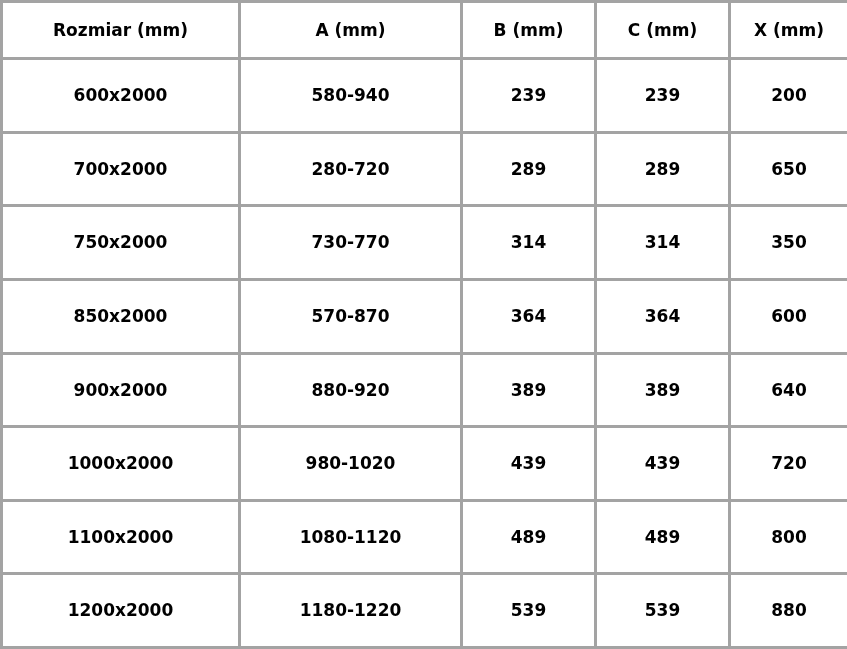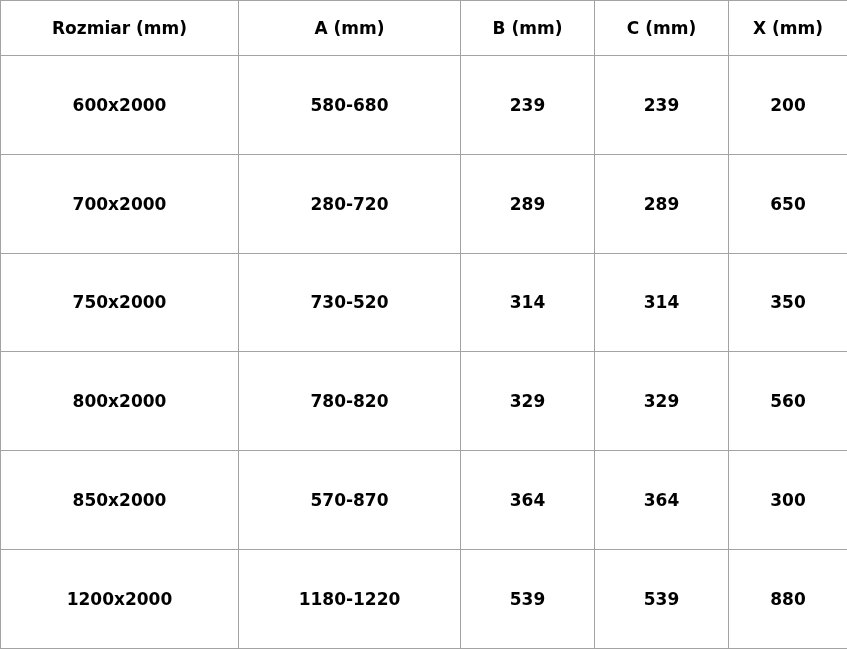--- a/index.html
+++ b/index.html
@@ -20,21 +20,21 @@
     box-sizing: border-box;
   }
   table.size-table {
     border-collapse: collapse;
     width: 847px;
     height: 649px;
     table-layout: fixed;
   }
   table.size-table th,
   table.size-table td {
-    border: 1px solid #a3a3a3;
+    border: 3px solid #a3a3a3;
     text-align: center;
     vertical-align: middle;
     font-size: 17px;
     font-weight: bold;
     color: #000000;
     padding: 0;
     line-height: 1.2;
   }
   table.size-table thead th {
     font-size: 17px;
@@ -67,52 +67,66 @@
         <th>Rozmiar (mm)</th>
         <th>A (mm)</th>
         <th>B (mm)</th>
         <th>C (mm)</th>
         <th>X (mm)</th>
       </tr>
     </thead>
     <tbody>
       <tr>
         <td>600x2000</td>
-        <td>580-680</td>
+        <td>580-940</td>
         <td>239</td>
         <td>239</td>
         <td>200</td>
       </tr>
       <tr>
         <td>700x2000</td>
         <td>280-720</td>
         <td>289</td>
         <td>289</td>
         <td>650</td>
       </tr>
       <tr>
         <td>750x2000</td>
-        <td>730-520</td>
+        <td>730-770</td>
         <td>314</td>
         <td>314</td>
         <td>350</td>
-      </tr>
-      <tr>
-        <td>800x2000</td>
-        <td>780-820</td>
-        <td>329</td>
-        <td>329</td>
-        <td>560</td>
       </tr>
       <tr>
         <td>850x2000</td>
         <td>570-870</td>
         <td>364</td>
         <td>364</td>
-        <td>300</td>
+        <td>600</td>
+      </tr>
+      <tr>
+        <td>900x2000</td>
+        <td>880-920</td>
+        <td>389</td>
+        <td>389</td>
+        <td>640</td>
+      </tr>
+      <tr>
+        <td>1000x2000</td>
+        <td>980-1020</td>
+        <td>439</td>
+        <td>439</td>
+        <td>720</td>
+      </tr>
+      <tr>
+        <td>1100x2000</td>
+        <td>1080-1120</td>
+        <td>489</td>
+        <td>489</td>
+        <td>800</td>
       </tr>
       <tr>
         <td>1200x2000</td>
         <td>1180-1220</td>
         <td>539</td>
         <td>539</td>
         <td>880</td>
       </tr>
     </tbody>
   </table>

